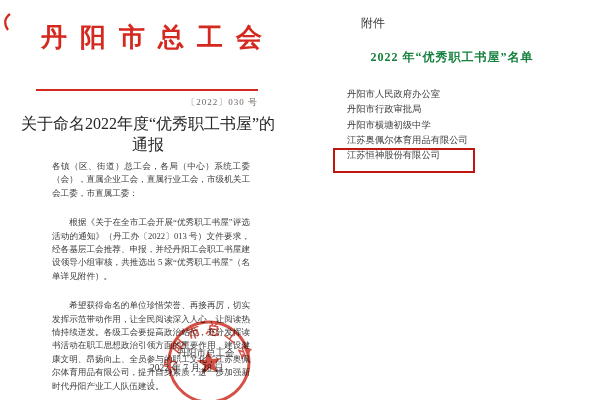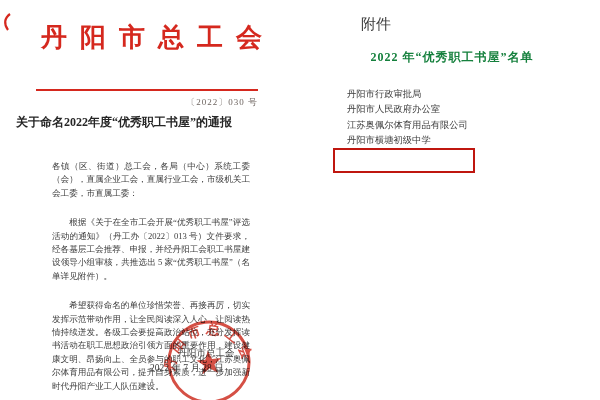--- a/index.html
+++ b/index.html
@@ -9,32 +9,32 @@
   }
   .abs{position:absolute;}
   
   .corner-mark{left:1px;top:13px;}
   .header-title{
     left:28px;top:20px;width:232px;text-align:center;white-space:nowrap;
     font-size:26px;font-weight:bold;color:#d5281e;letter-spacing:13px;text-indent:13px;
   }
   .red-rule{left:36px;top:89px;width:222px;height:2px;background:#d5281e;}
   .doc-number{left:36px;top:96px;width:222px;text-align:right;font-size:9px;color:#6e6560;letter-spacing:1px;}
-  .doc-title{left:16px;top:114px;width:264px;text-align:left;font-size:12px;font-weight:bold;color:#262626;}
+  .doc-title{left:16px;top:114px;width:264px;text-align:center;font-size:16px;font-weight:normal;color:#262626;}
   .body-text{left:36px;top:144px;width:230px;font-size:8.6px;line-height:13.4px;
     text-align:justify;text-justify:inter-ideograph;color:#3b3b3b;}
   .body-text p{margin:16px;text-indent:2em;}
   .body-text p.no-indent{text-indent:0;}
   .attach-note{margin-top:12px;text-indent:2em;}
   .signature{left:150px;top:347px;width:112px;text-align:center;font-size:9.5px;color:#3b3b3b;}
   .sign-date{left:150px;top:362px;width:112px;text-align:left;font-size:9.5px;color:#3b3b3b;}
   .seal{left:164px;top:317px;width:90px;height:90px;opacity:.88;mix-blend-mode:multiply;transform:rotate(-6deg);}
   .speck{left:151px;top:379px;width:2px;height:3px;background:#9a9a9a;opacity:.7;}
   
-  .attach-label{left:337px;top:15px;font-size:15px;color:#3b3b3b;padding-left:24px;}
+  .attach-label{left:337px;top:15px;font-size:12px;color:#3b3b3b;padding-left:24px;}
   .right-title{left:328px;top:49px;width:248px;text-align:center;font-size:12px;font-weight:bold;color:#15803d;letter-spacing:1px;}
   .award-list{left:347px;top:87px;font-size:9.3px;line-height:15.3px;color:#3b3b3b;}
   .award-list .row{height:15.3px;white-space:nowrap;}
   .highlight-box{left:333px;top:148px;width:138px;height:21px;border:2px solid #bf160f;background:transparent;}
 </style>
 </head>
 <body>
 
 <div class="scan">
 
@@ -71,21 +71,22 @@
     </text>
   </svg>
 
   <div class="abs speck"></div>
 
   <div class="abs attach-label">附件</div>
 
   <div class="abs right-title">2022 年“优秀职工书屋”名单</div>
 
   <div class="abs award-list">
+    <div class="row">丹阳市人民政府办公室</div>
     <div class="row">丹阳市行政审批局</div>
-    <div class="row">丹阳市人民政府办公室</div>
+    <div class="row">丹阳市横塘初级中学</div>
     <div class="row">江苏奥佩尔体育用品有限公司</div>
-    <div class="row">丹阳市横塘初级中学</div>
+    <div class="row">江苏恒神股份有限公司</div>
   </div>
 
   <div class="abs highlight-box"></div>
 
 </div>
 
 </body></html>

